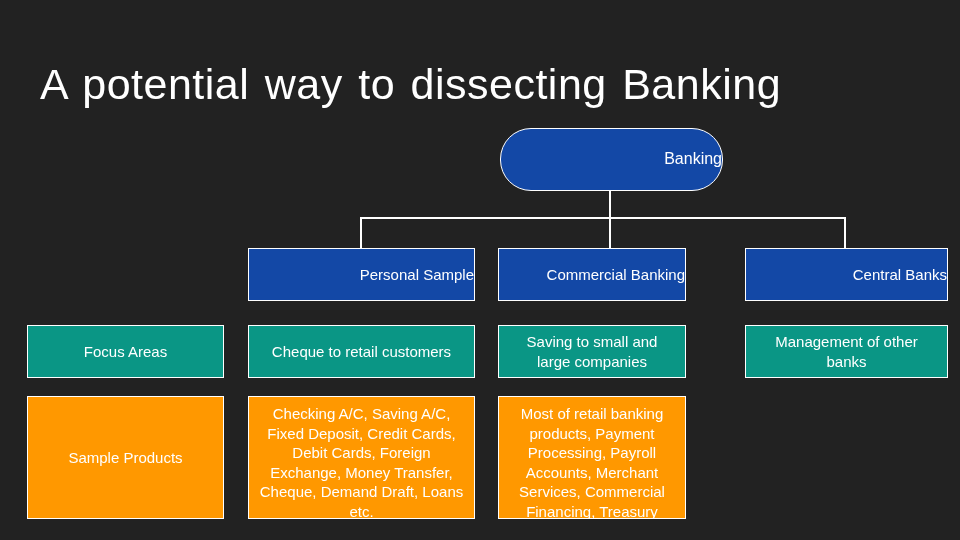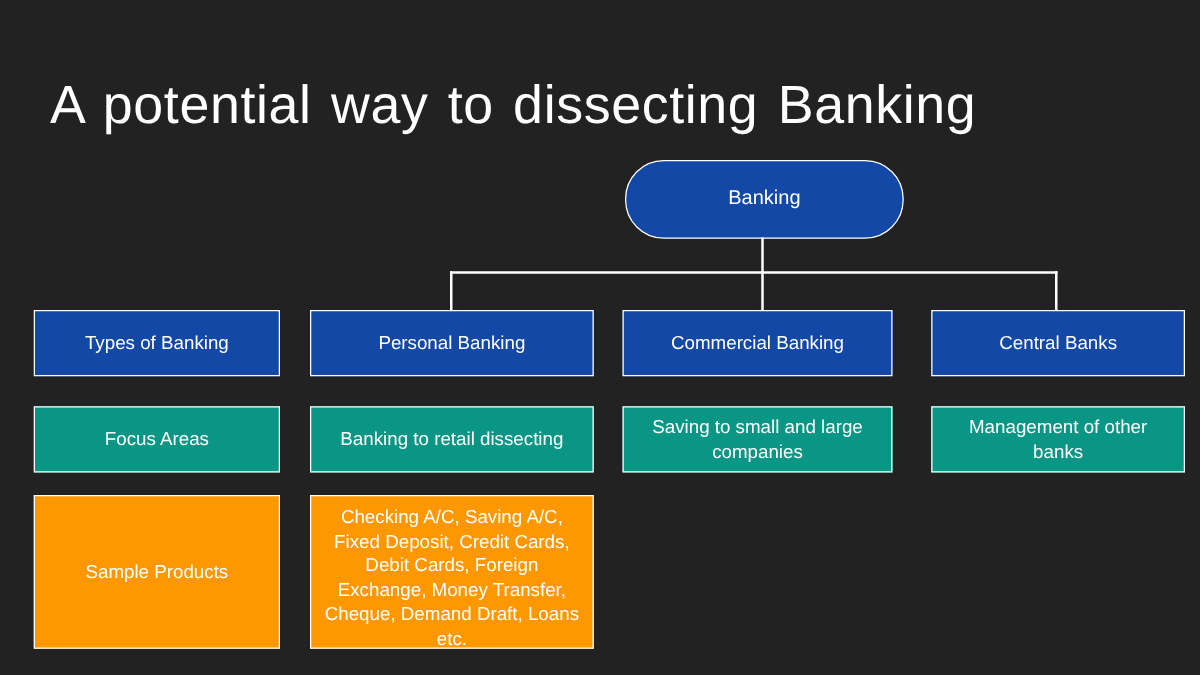--- a/index.html
+++ b/index.html
@@ -32,35 +32,35 @@
     box-sizing: border-box;
     border: 1.5px solid #ffffff;
     display: flex;
     align-items: center;
     justify-content: center;
     text-align: center;
     font-size: 15px;
     line-height: 1.28;
     overflow: hidden;
   }
-  .blue   { background: #1348A6; }
+  .blue   { background: #1348A6; justify-content: flex-end; }
   .teal   { background: #0A9685; }
   .orange { background: #FF9800; }
 
   .root-node {
     left: 500px; top: 128px;
     width: 223px; height: 63px;
     border-radius: 31px;
     font-size: 16px;
   }
 
   
   .col0 { left: 27px;  width: 197px; }
   .col1 { left: 248px; width: 227px; }
-  .col2 { left: 498px; width: 216px; }
+  .col2 { left: 498px; width: 188px; }
   .col3 { left: 745px; width: 203px; }
 
   
   .row-types    { top: 248px; height: 53px; }
   .row-focus    { top: 325px; height: 53px; }
   .row-products { top: 396px; height: 123px; }
 
   .focus-pad    { padding: 2px 14px; }
 
   .para {
@@ -91,46 +91,46 @@
   <div class="box blue root-node">
     <span>Banking</span>
   </div>
 
   <div class="line stem"></div>
   <div class="line hline"></div>
   <div class="line drop1"></div>
   <div class="line drop2"></div>
   <div class="line drop3"></div>
 
-  <div class="box blue col0 row-types">
-    <span>Types of Banking</span>
-  </div>
   <div class="box blue col1 row-types">
-    <span>Personal Banking</span>
+    <span>Personal Sample</span>
   </div>
   <div class="box blue col2 row-types">
     <span>Commercial Banking</span>
   </div>
   <div class="box teal col0 row-focus">
     <span>Focus Areas</span>
   </div>
 
   <div class="box blue col3 row-types">
     <span>Central Banks</span>
   </div>
   <div class="box teal col1 row-focus focus-pad">
-    <span>Banking to retail dissecting</span>
+    <span>Cheque to retail customers</span>
   </div>
   <div class="box teal col2 row-focus focus-pad">
     <span>Saving to small and large companies</span>
   </div>
   <div class="box teal col3 row-focus focus-pad">
     <span>Management of other banks</span>
   </div>
 
   <div class="box orange col0 row-products">
     <span>Sample Products</span>
   </div>
   <div class="box orange col1 row-products para">
     <span>Checking A/C, Saving A/C, Fixed Deposit, Credit Cards, Debit Cards, Foreign Exchange, Money Transfer, Cheque, Demand Draft, Loans etc.</span>
   </div>
+  <div class="box orange col2 row-products para">
+    <span>Most of retail banking products, Payment Processing, Payroll Accounts, Merchant Services, Commercial Financing, Treasury</span>
+  </div>
 
 </div>
 
 </body></html>

